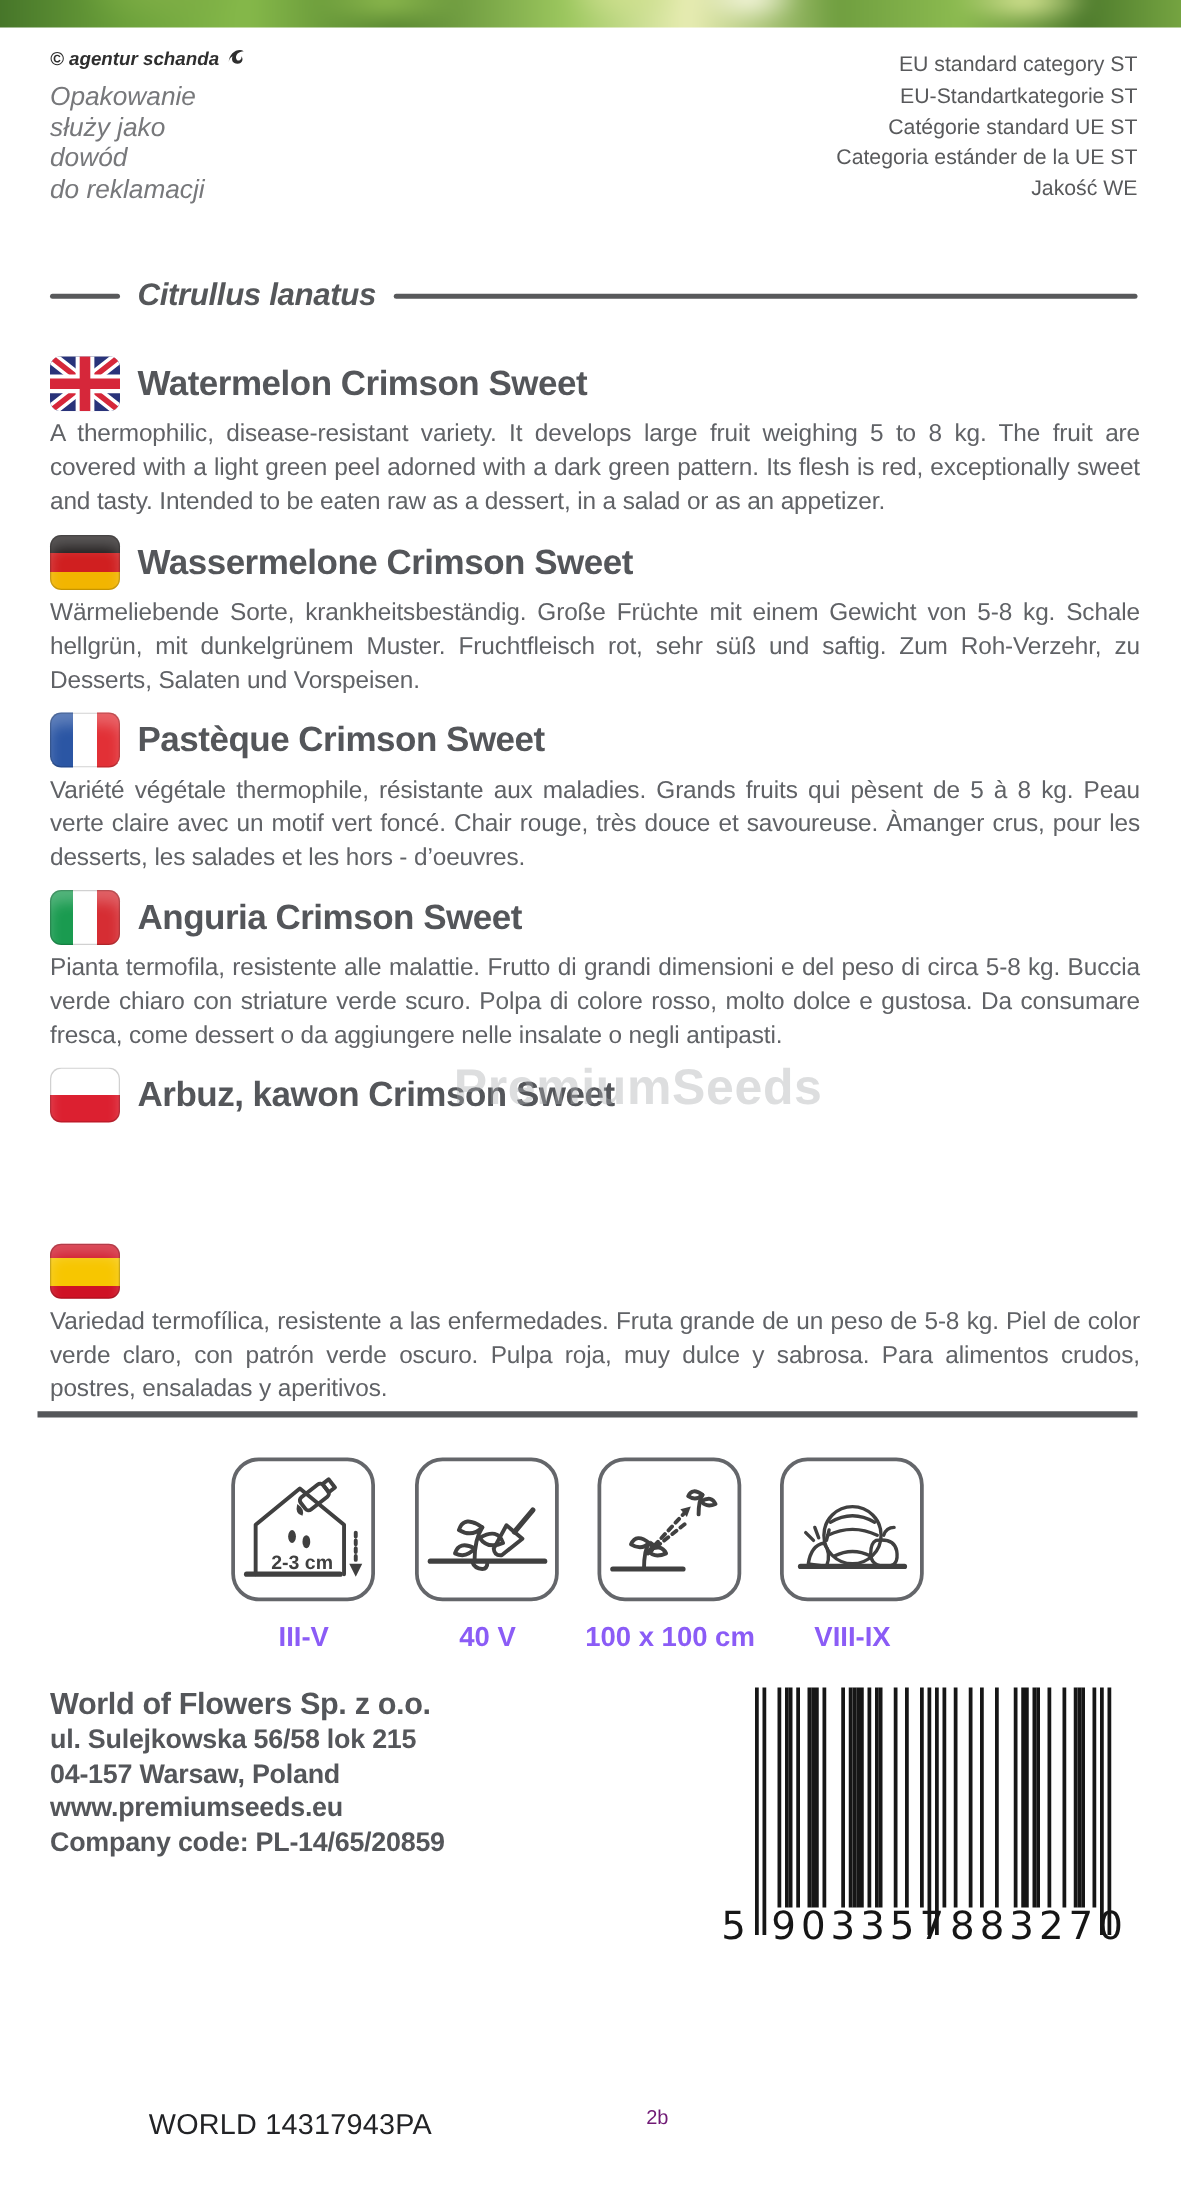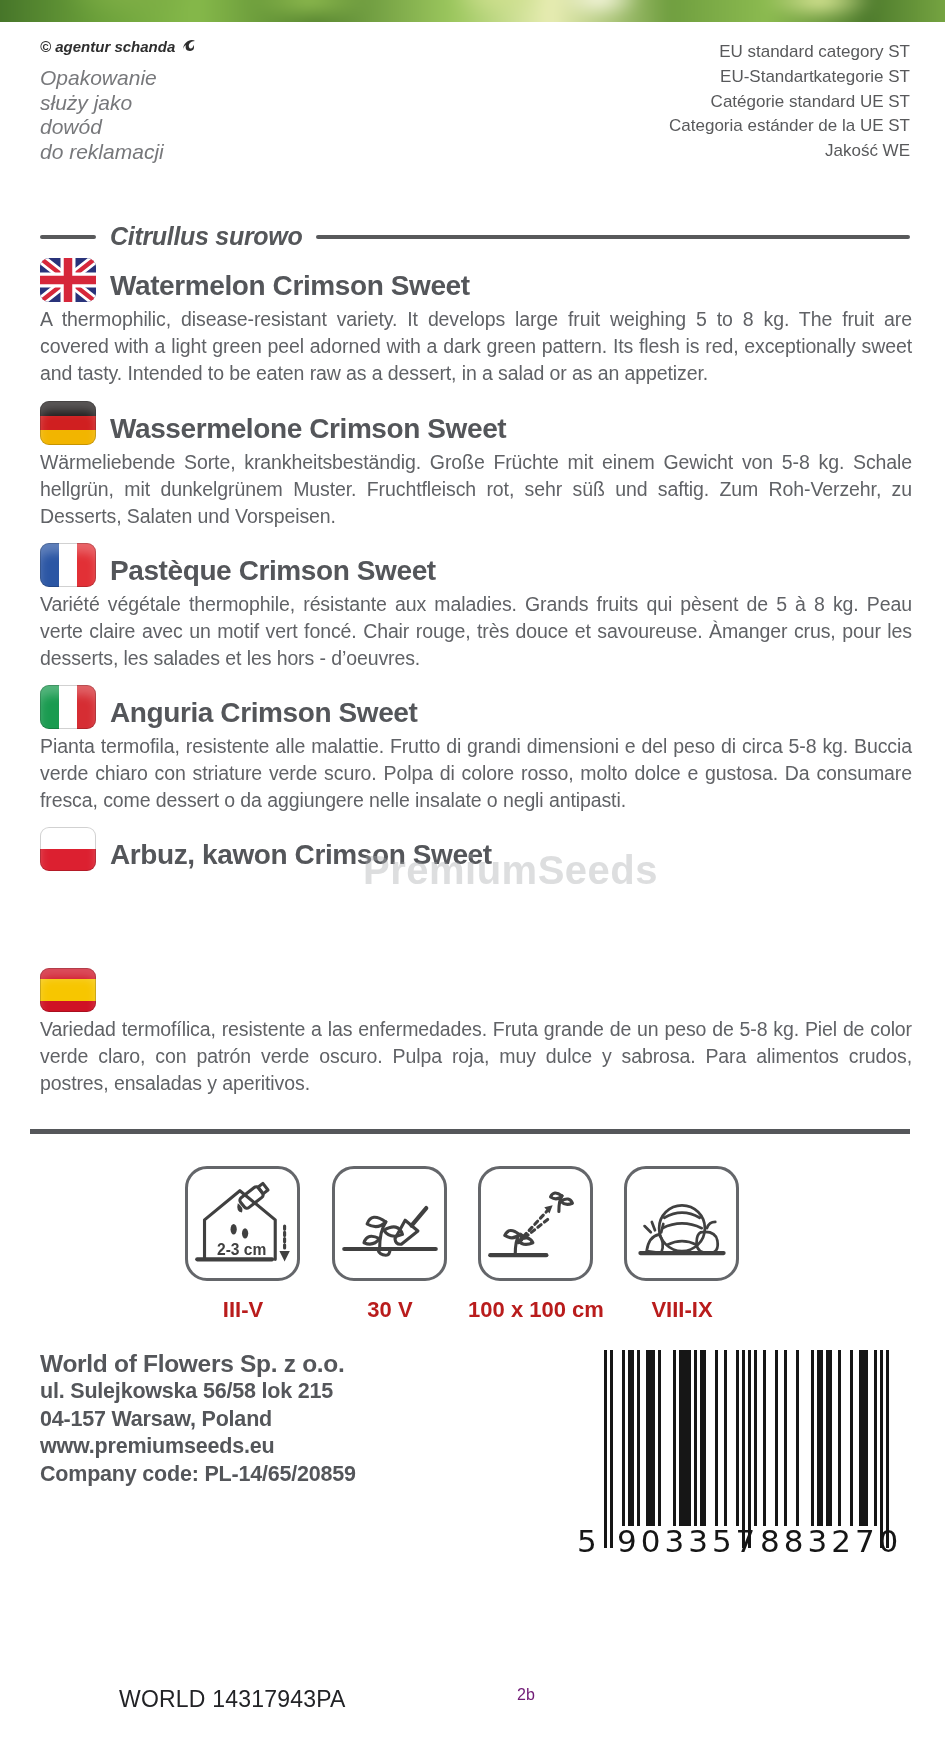--- a/index.html
+++ b/index.html
@@ -25,21 +25,21 @@
 
   
   .species{position:absolute;left:40px;top:222px;width:870px;display:flex;align-items:center;gap:14px;}
   .rule{height:4px;background:#58595b;border-radius:2px;}
   .rule-short{width:56px;}
   .rule-long{flex:1;}
   .species-name{font-size:25px;font-weight:bold;font-style:italic;color:#55575a;letter-spacing:-0.3px;white-space:nowrap;}
 
   
   .section{position:absolute;left:40px;width:872px;}
-  .sec-head{display:flex;align-items:flex-end;gap:14px;height:46px;}
+  .sec-head{display:flex;align-items:center;gap:14px;height:46px;margin-top:28px;}
   .flag{width:56px;height:44px;border-radius:9px;overflow:hidden;flex:0 0 auto;
         box-shadow:inset 0 0 0 1px rgba(0,0,0,0.18), inset 0 10px 10px rgba(255,255,255,0.25);}
   .flag svg{display:block;}
   .flag-de{background:linear-gradient(#221e1e 33.4%, #d01f20 33.4% 66.7%, #f2b500 66.7%);}
   .flag-fr{background:linear-gradient(90deg,#2b56a4 33.4%, #ffffff 33.4% 66.7%, #e23036 66.7%);}
   .flag-it{background:linear-gradient(90deg,#1a9b50 33.4%, #ffffff 33.4% 66.7%, #d62d33 66.7%);}
   .flag-pl{background:linear-gradient(#ffffff 50%, #dc2030 50%);}
   .flag-es{background:linear-gradient(#cf1225 26%, #f7c600 26% 76%, #cf1225 76%);}
   .sec-title{margin:0;font-size:28px;font-weight:bold;color:#54565a;letter-spacing:-0.4px;white-space:nowrap;}
   .sec-text{margin:4px 0 0 0;font-size:19.5px;line-height:27px;color:#606266;text-align:justify;letter-spacing:-0.1px;}
@@ -48,21 +48,21 @@
   .watermark{position:absolute;left:363px;top:848px;font-size:40px;font-weight:bold;
              color:rgba(170,172,175,0.40);letter-spacing:0.5px;pointer-events:none;}
 
   
   .divider{position:absolute;left:30px;top:1129px;width:880px;height:5px;background:#55575a;}
 
   
   .picto{position:absolute;top:1166px;width:115px;height:115px;border:3px solid #64666a;
          border-radius:22px;background:#fff;box-sizing:border-box;display:flex;align-items:center;justify-content:center;}
   .picto svg{display:block;}
-  .picto-label{position:absolute;top:1297px;width:160px;text-align:center;font-size:22px;font-weight:bold;color:#b91c1c;}
+  .picto-label{position:absolute;top:1297px;width:160px;text-align:center;font-size:22px;font-weight:bold;color:#8b5cf6;}
 
   
   .company{position:absolute;left:40px;top:1350px;color:#54565a;}
   .company .name{font-size:24.5px;font-weight:bold;letter-spacing:-0.3px;}
   .company .line{font-size:21.5px;font-weight:bold;line-height:27.5px;letter-spacing:-0.2px;}
 
   
   .barcode{position:absolute;left:604px;top:1350px;width:285px;height:222px;}
   .barcode .bars{position:absolute;left:0;top:0;width:285px;height:200px;}
   .barcode .bar{position:absolute;top:0;width:3px;height:176px;background:#161616;}
@@ -103,21 +103,21 @@
   <div class="eu-cat">
     <div>EU standard category ST</div>
     <div>EU-Standartkategorie ST</div>
     <div>Catégorie standard UE ST</div>
     <div>Categoria estánder de la UE ST</div>
     <div>Jakość WE</div>
   </div>
 
   <div class="species">
     <div class="rule rule-short"></div>
-    <div class="species-name">Citrullus surowo</div>
+    <div class="species-name">Citrullus lanatus</div>
     <div class="rule rule-long"></div>
   </div>
 
   <div class="section" style="top:256px">
     <div class="sec-head">
       <div class="flag">
         <svg width="56" height="44" viewBox="0 0 56 44">
           <rect width="56" height="44" fill="#29337a"></rect>
           <path d="M0,0 56,44 M56,0 0,44" stroke="#fff" stroke-width="10"></path>
           <path d="M0,0 56,44 M56,0 0,44" stroke="#d6273a" stroke-width="4.5"></path>
@@ -223,21 +223,21 @@
       <circle cx="50" cy="54" r="22"></circle>
       <path d="M33,44 q17,-10 34,0 M31,54 q19,-9 38,0 M36,70 q14,-7 28,0"></path>
       <path d="M28,60 q-10,2 -12,16 l14,2 q4,-10 -2,-18z"></path>
       <path d="M20,58 l-6,-6 M24,56 l-3,-8 M30,58 l2,-8"></path>
       <path d="M68,58 q14,-2 16,8 q2,12 -8,12 q-12,0 -12,-10 q0,-8 4,-10z"></path>
       <path d="M74,54 q2,-6 8,-6"></path>
     </svg>
   </div>
 
   <div class="picto-label" style="left:163px">III-V</div>
-  <div class="picto-label" style="left:310px">30 V</div>
+  <div class="picto-label" style="left:310px">40 V</div>
   <div class="picto-label" style="left:456px">100 x 100 cm</div>
   <div class="picto-label" style="left:602px">VIII-IX</div>
 
   <div class="company">
     <div class="name">World of Flowers Sp. z o.o.</div>
     <div class="line">ul. Sulejkowska 56/58 lok 215</div>
     <div class="line">04-157 Warsaw, Poland</div>
     <div class="line">www.premiumseeds.eu</div>
     <div class="line">Company code: PL-14/65/20859</div>
   </div>

